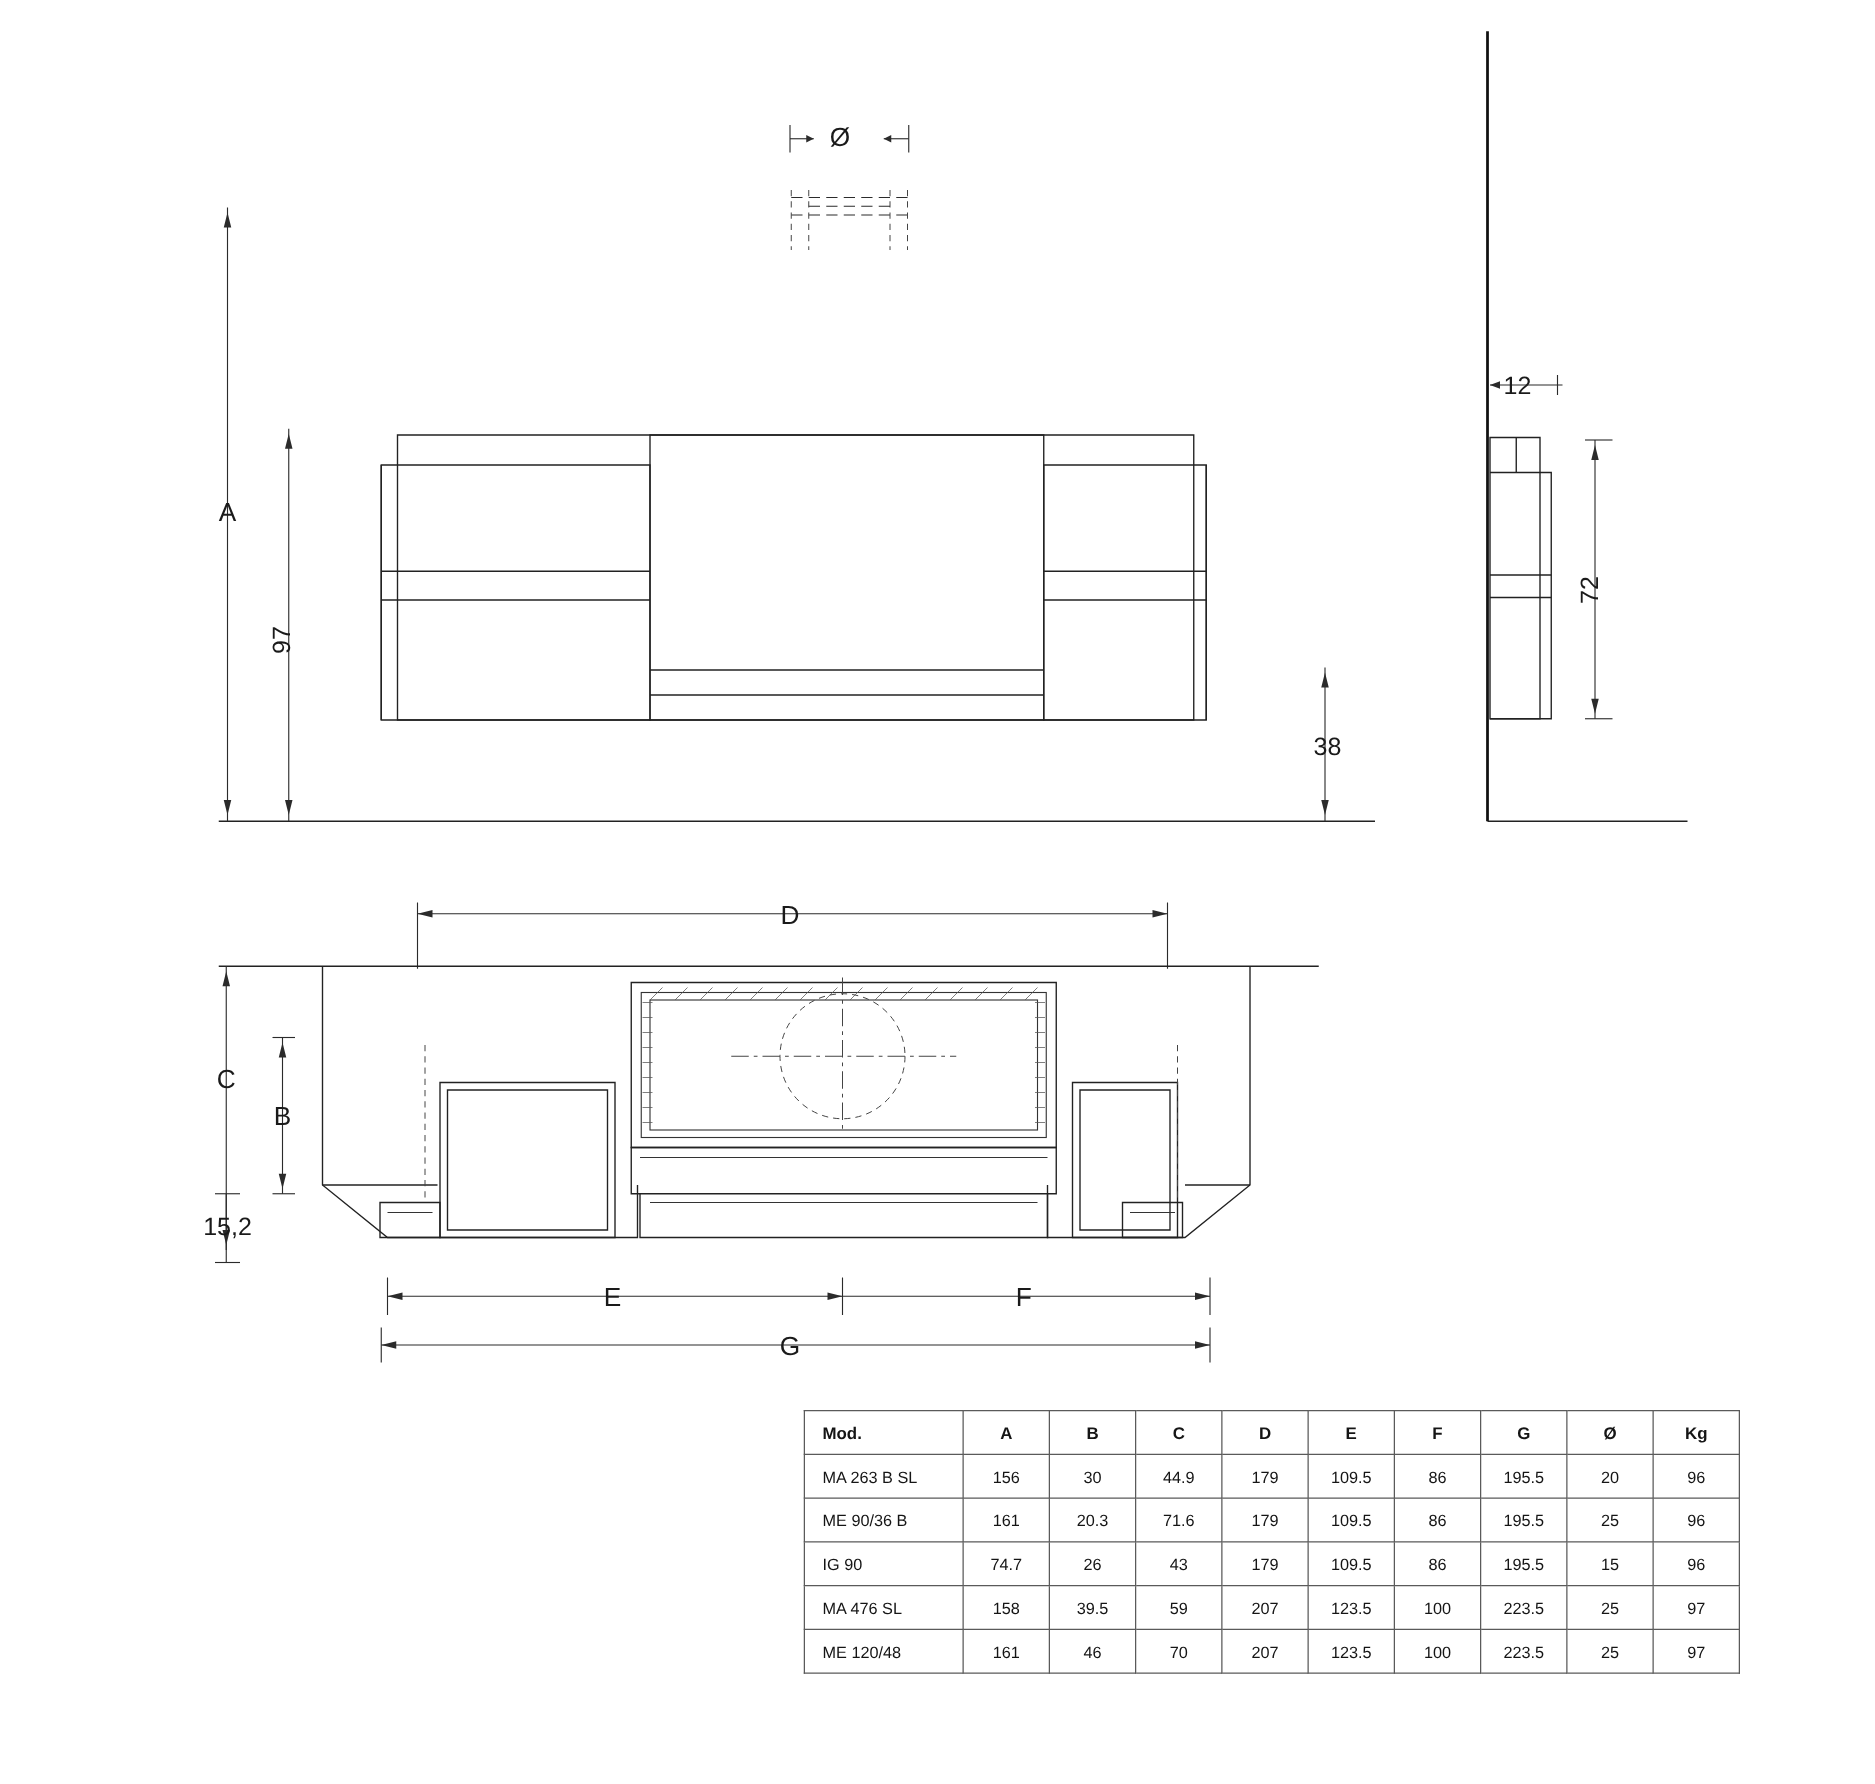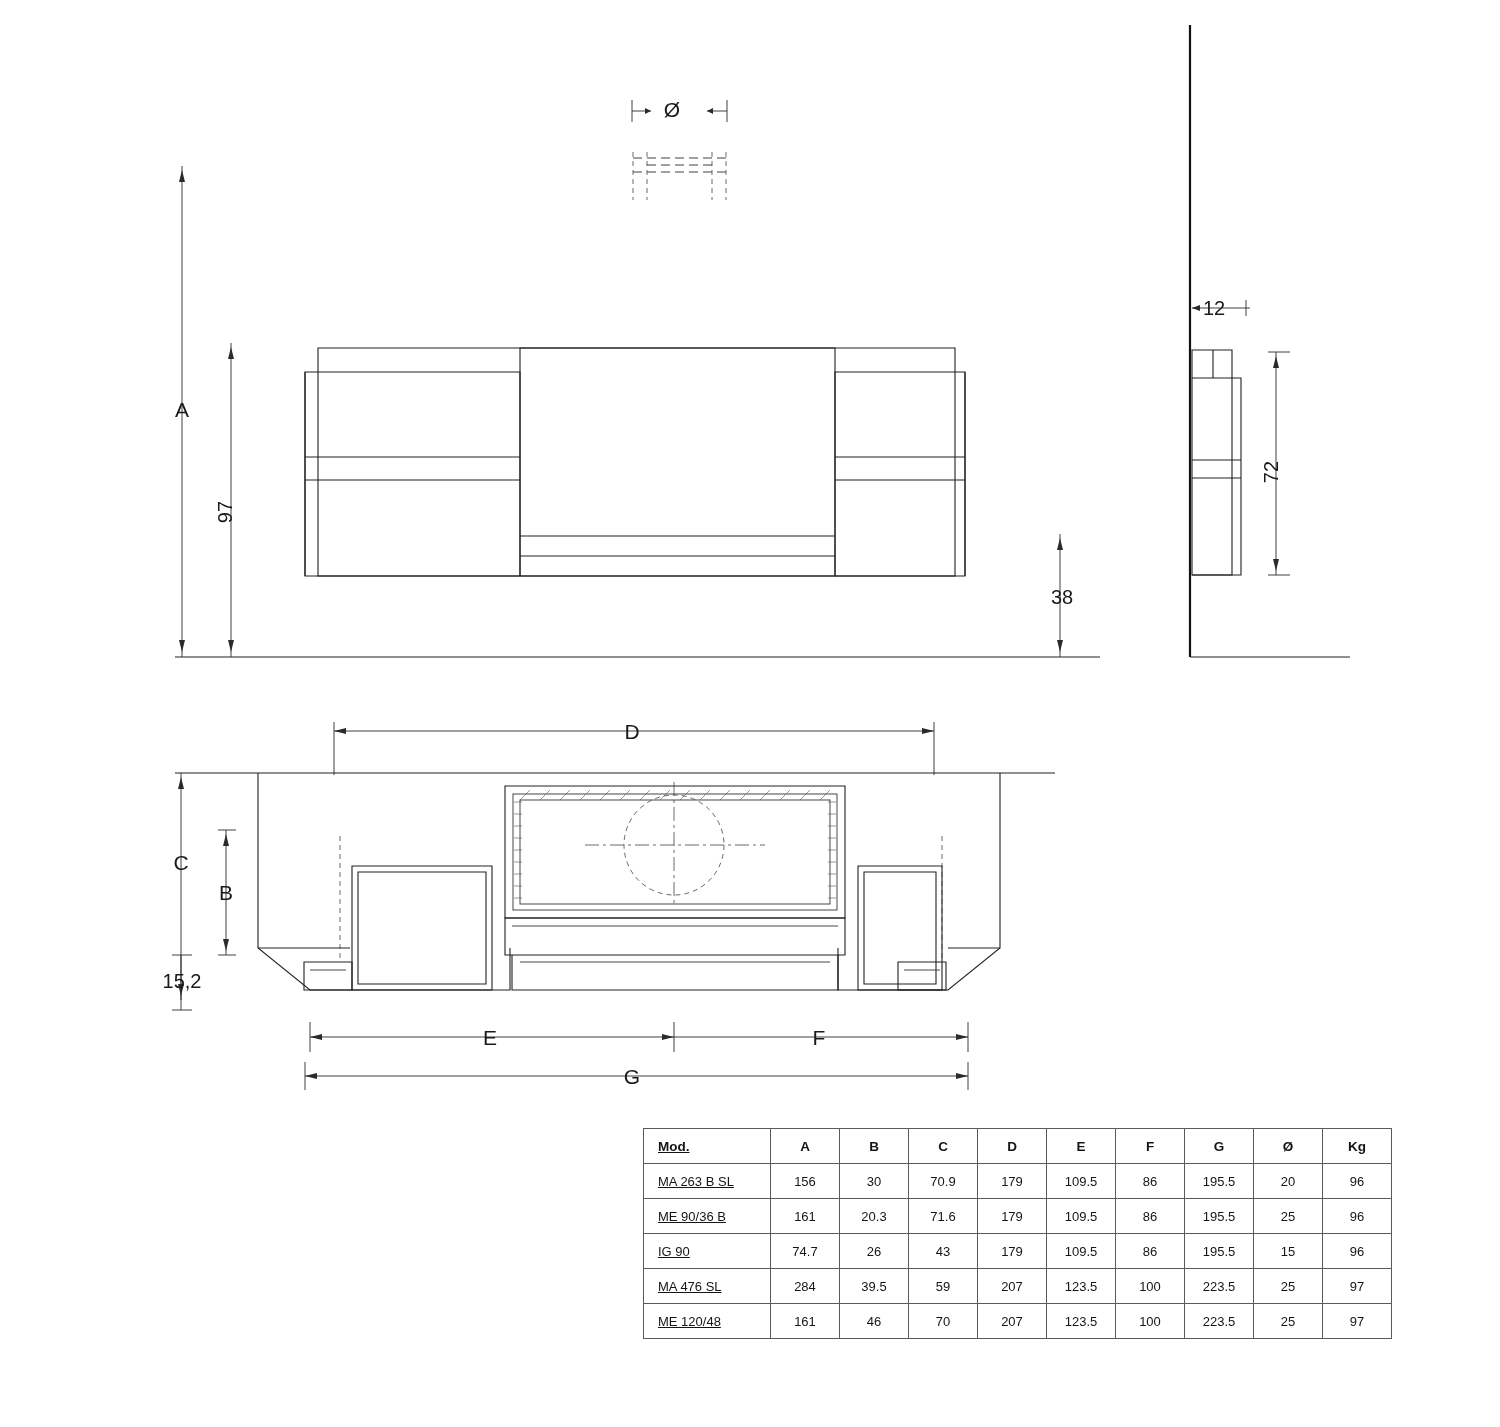--- a/index.html
+++ b/index.html
@@ -96,21 +96,20 @@
     color: #151515;
   }
   #spec-table th {
     font-weight: bold;
     font-size: 13.5px;
   }
   #spec-table th:first-child, #spec-table td:first-child {
     width: 108px;
     text-align: left;
     padding-left: 14px;
-    text-decoration: underline;
   }
   #spec-table th:not(:first-child), #spec-table td:not(:first-child) {
     width: 60px;
   }
 </style>
 </head>
 <body>
 
 <div id="sheet">
 
@@ -338,21 +337,21 @@
           <th>G</th>
           <th>Ø</th>
           <th>Kg</th>
         </tr>
     </thead>
     <tbody>
         <tr>
           <td>MA 263 B SL</td>
           <td>156</td>
           <td>30</td>
-          <td>70.9</td>
+          <td>44.9</td>
           <td>179</td>
           <td>109.5</td>
           <td>86</td>
           <td>195.5</td>
           <td>20</td>
           <td>96</td>
         </tr>
         <tr>
           <td>ME 90/36 B</td>
           <td>161</td>
@@ -372,21 +371,21 @@
           <td>43</td>
           <td>179</td>
           <td>109.5</td>
           <td>86</td>
           <td>195.5</td>
           <td>15</td>
           <td>96</td>
         </tr>
         <tr>
           <td>MA 476 SL</td>
-          <td>284</td>
+          <td>158</td>
           <td>39.5</td>
           <td>59</td>
           <td>207</td>
           <td>123.5</td>
           <td>100</td>
           <td>223.5</td>
           <td>25</td>
           <td>97</td>
         </tr>
         <tr>

